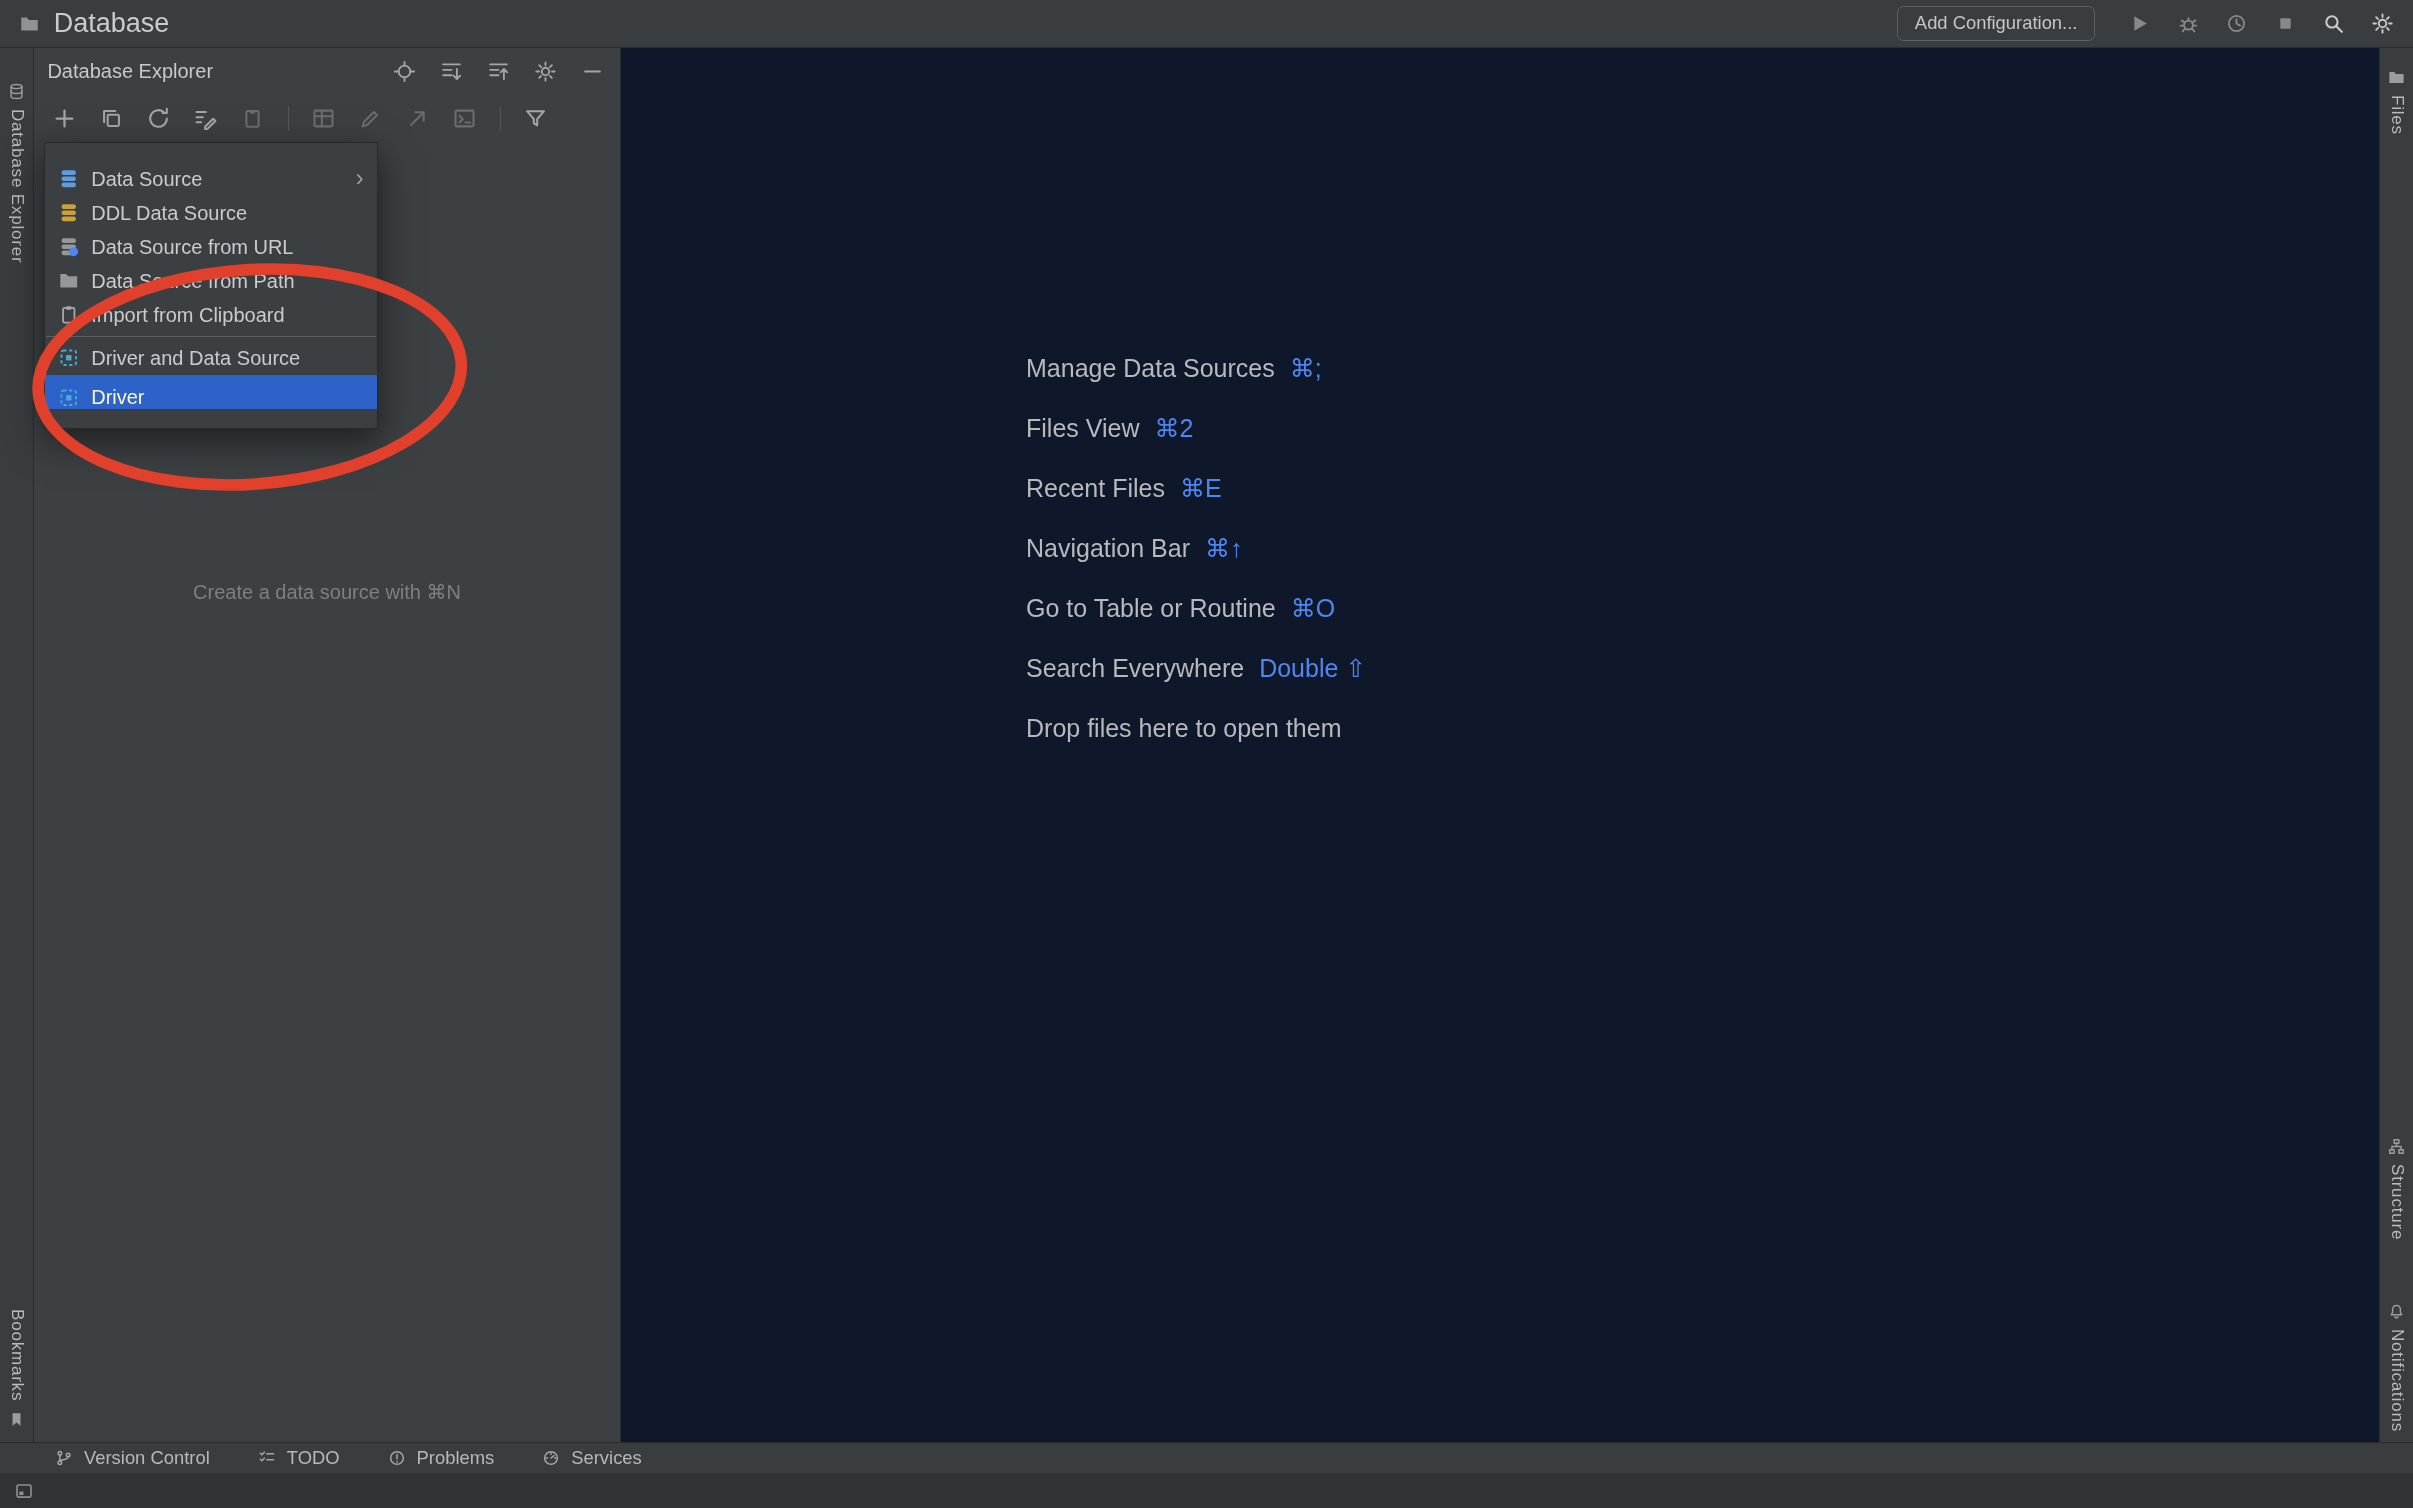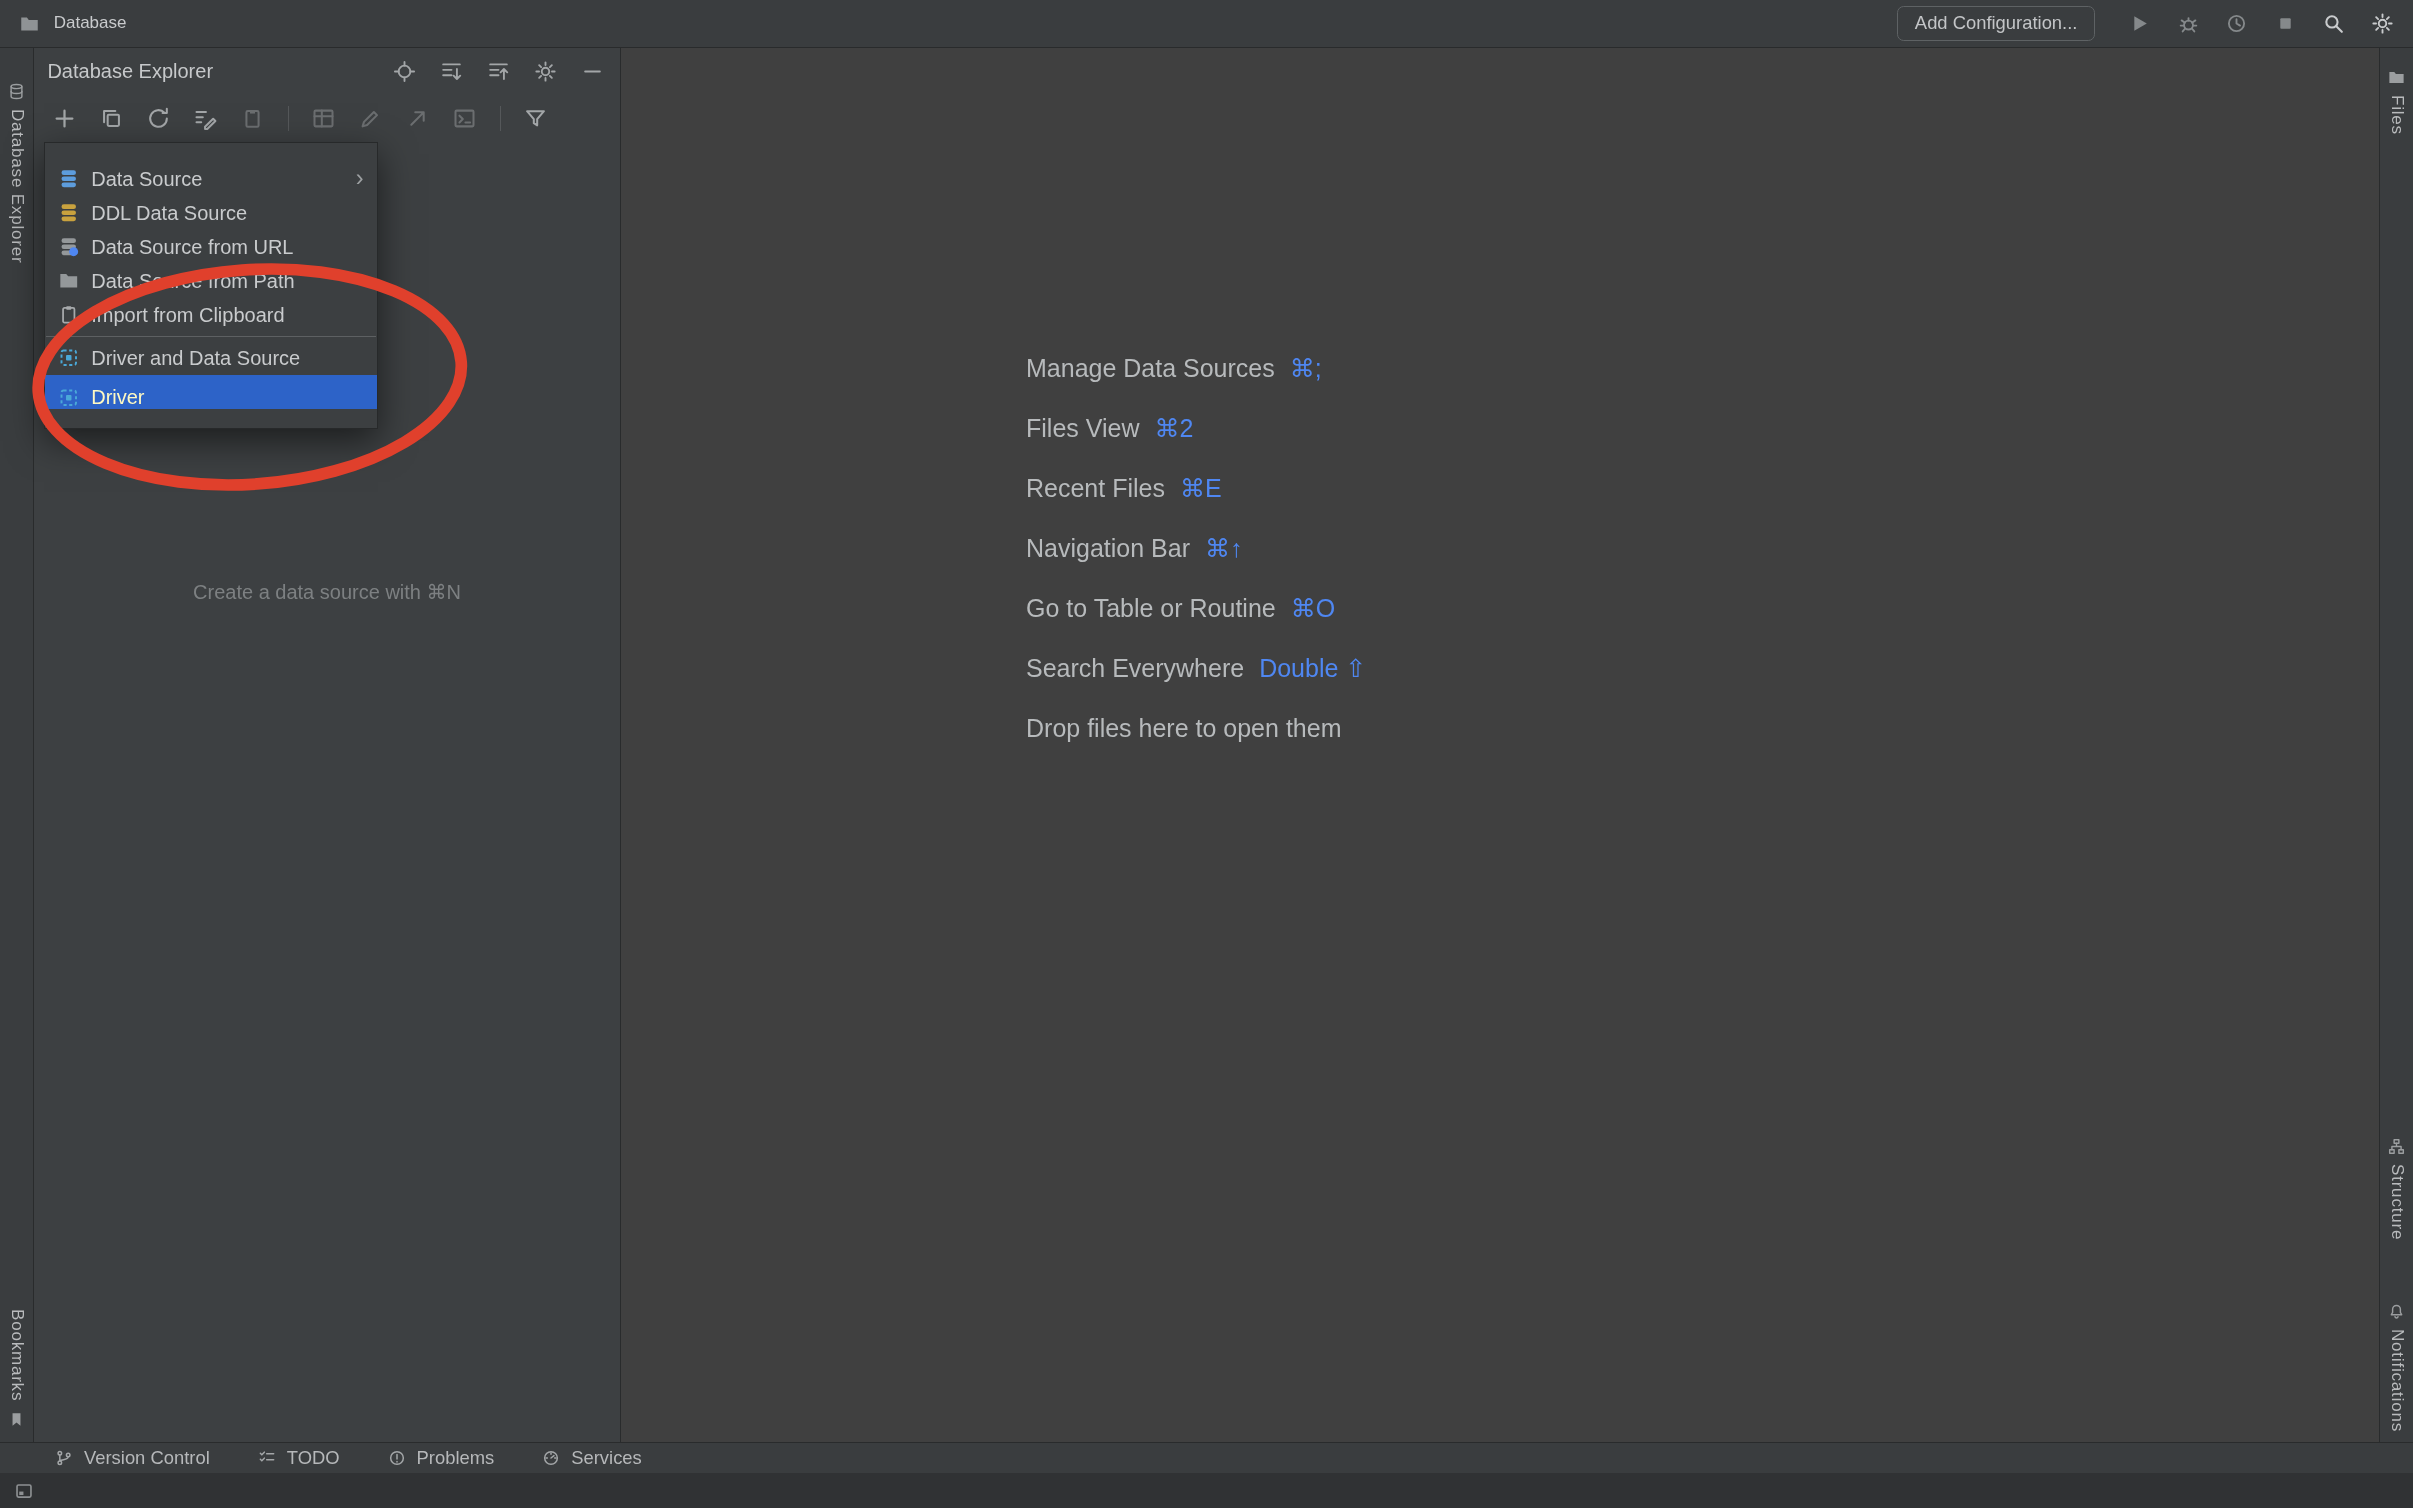--- a/index.html
+++ b/index.html
@@ -13,21 +13,21 @@
   }
   .icon svg { width: 100%; height: 100%; display: block; }
 
   
   .titlebar {
     position: absolute; left: 0; top: 0; right: 0; height: 48px;
     background: #3a3d3f; border-bottom: 0.8px solid #292b2c;
     display: flex; align-items: center; justify-content: space-between;
     padding: 0 18.4px 0 17px; z-index: 3;
   }
-  .tb-left { display: flex; gap: 11.7px; font-size: 17px; color: #c9cbcd; }
+  .tb-left { display: flex; align-items: center; gap: 11.7px; font-size: 27px; color: #c9cbcd; }
   .tb-left .icon { width: 25px; height: 22px; color: #8f9395; }
   .tb-right { display: flex; align-items: center; gap: 25px; }
   .add-config-btn {
     background: transparent; border: 1.7px solid #5e6264; border-radius: 6.7px;
     color: #c3c5c7; font-size: 18.4px; line-height: 1; padding: 7px 17px;
     font-family: inherit; margin-right: 6.7px; cursor: default;
   }
   .tb-actions { display: flex; align-items: center; gap: 23.5px; }
   .tb-btn { width: 25px; height: 25px; color: #85898b; }
   .tb-btn.bright { color: #c9cbcd; }
@@ -54,21 +54,21 @@
   .panel-title { font-size: 20px; color: #c6c8ca; }
   .panel-actions { margin-left: auto; display: flex; align-items: center; gap: 22px; }
   .ph-btn { width: 25px; height: 25px; color: #a3a6a8; }
   .panel-toolbar { height: 47px; display: flex; align-items: center; gap: 20px; padding: 0 17px; }
   .pt-btn { width: 27px; height: 27px; color: #a3a6a8; }
   .pt-btn.dim { opacity: .45; }
   .pt-sep { width: 0.8px; height: 25px; background: #55585a; margin: 0 1.7px; }
   .empty-hint { position: absolute; left: 0; right: 0; top: 520px; text-align: center; font-size: 20px; color: #7d8082; margin-top: 12px; }
 
   
-  .editor { position: absolute; left: 620px; top: 48px; right: 34px; bottom: 66px; background: #404040; }
+  .editor { position: absolute; left: 620px; top: 48px; right: 34px; bottom: 66px; background: #0f172a; }
   .shortcuts { position: absolute; left: 406px; top: 290px; display: flex; flex-direction: column; }
   .sc-row { height: 60px; display: flex; align-items: center; gap: 15px; }
   .sc-label { font-size: 25px; color: #b7babc; }
   .sc-keys { font-size: 25px; color: var(--key, #4f87f2); }
 
   
   .menu {
     position: absolute; left: 44px; top: 142px; width: 334px;
     background: #3c3f41; border: 0.8px solid #27292a;
     box-shadow: 0 11.7px 34px rgba(0,0,0,.55);

